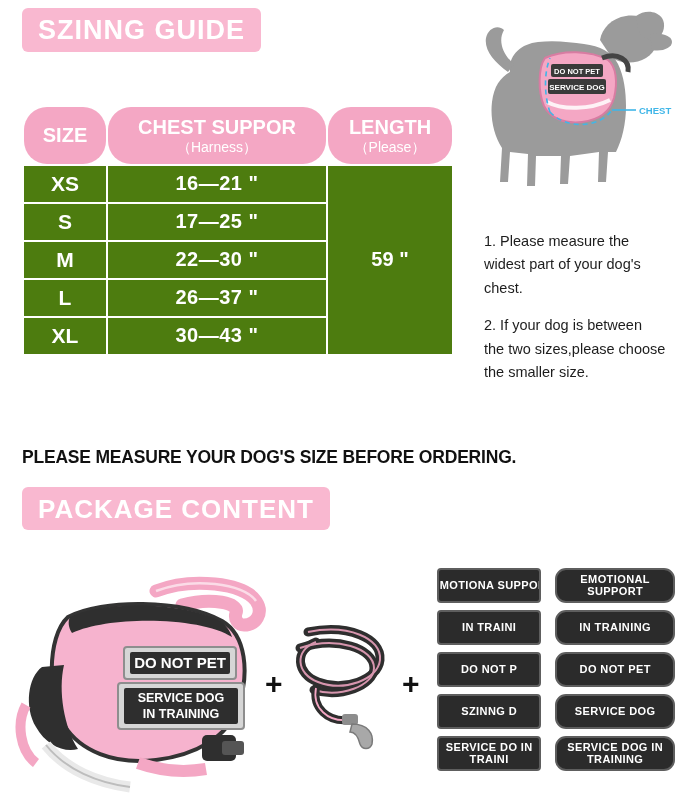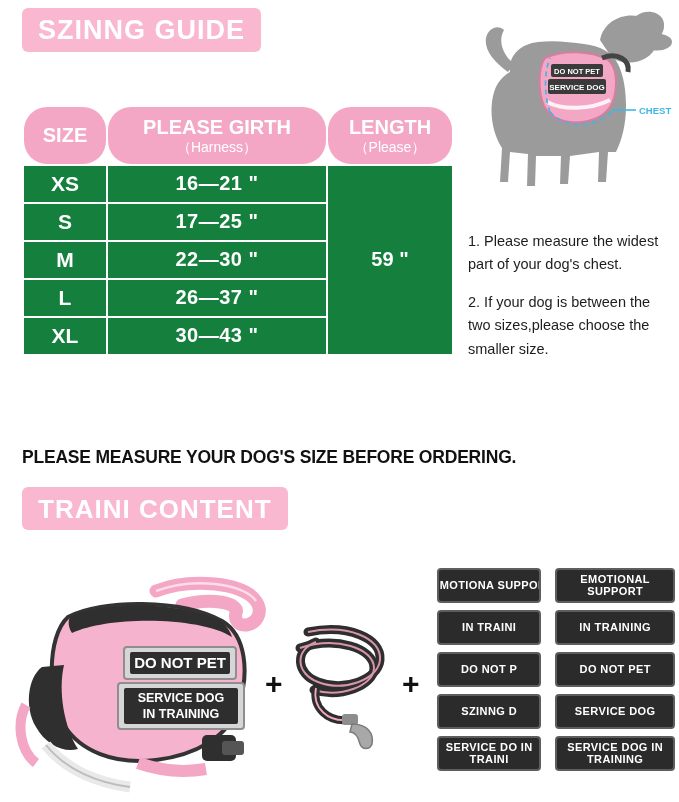--- a/index.html
+++ b/index.html
@@ -34,21 +34,21 @@
     left: 22px; top: 105px;
     width: 424px;
   }
   table.size-table {
     border-collapse: separate;
     border-spacing: 2px;
     width: 424px;
     table-layout: fixed;
   }
   table.size-table th, table.size-table td {
-    background: #15803d;
+    background: #4d7c0f;
     color: #ffffff;
     text-align: center;
     font-weight: bold;
     padding: 6px 2px;
   }
   table.size-table thead th {
     background: #f4a7c4;
     font-size: 20px;
     line-height: 1.05;
     padding: 10px 2px 9px 2px;
@@ -79,21 +79,21 @@
 
   
   .notes {
     position: absolute;
     left: 468px; top: 230px;
     width: 198px;
     font-size: 14.5px;
     line-height: 1.62;
     color: #1d1d1d;
   }
-  .notes p { margin: 0 0 14px 0; }
+  .notes p { margin: 0 0 14px 16px; }
 
   
   .measure-line {
     position: absolute;
     left: 22px; top: 447px;
     font-size: 17.5px;
     font-weight: bold;
     letter-spacing: -0.2px;
     color: #111;
   }
@@ -138,21 +138,21 @@
     letter-spacing: .4px;
     text-align: center;
     height: 35px;
     display: flex; align-items: center; justify-content: center;
     line-height: 1.08;
     overflow: hidden;
     white-space: nowrap;
     padding: 0 2px;
   }
   .patch.left { width: 108px; }
-  .patch.right { width: 124px; }
+  .patch.right { width: 124px; border-radius: 11px; }
   .patch .two-line { white-space: normal; }
 
   
   .leash-box { position: absolute; left: 282px; top: 75px; width: 118px; height: 130px; }
 
   
   .harness-box { position: absolute; left: 6px; top: 10px; width: 268px; height: 245px; }
 </style>
 </head>
 <body>
@@ -208,21 +208,21 @@
       <col class="col-size">
         <col class="col-girth">
         <col class="col-length">
     </colgroup>
     <thead>
       <tr>
         <th>
           <span>SIZE</span>
         </th>
         <th>
-          <span>PLEASE GIRTH</span>
+          <span>CHEST SUPPOR</span>
           <span class="sub">（Harness）</span>
         </th>
         <th>
           <span>LENGTH</span>
           <span class="sub">（Please）</span>
         </th>
       </tr>
     </thead>
     <tbody>
       <tr>
@@ -250,21 +250,21 @@
   </table>
 </div>
 
 <div class="notes">
   <p>1. Please measure the widest part of your dog's chest.</p>
   <p>2. If your dog is between the two sizes,please choose the smaller size.</p>
 </div>
 
 <div class="measure-line">PLEASE MEASURE YOUR DOG'S SIZE BEFORE ORDERING.</div>
 
-<div class="banner" id="package-banner">TRAINI CONTENT</div>
+<div class="banner" id="package-banner">PACKAGE CONTENT</div>
 
 <div class="package-area">
 
   <div class="harness-box">
     <svg width="268" height="245" viewBox="0 0 268 245" xmlns="http://www.w3.org/2000/svg">
 
       <path d="M150 36 C186 22 238 28 250 46 C258 58 250 70 238 70 C232 70 228 64 230 58
                C234 48 206 42 176 50" fill="none" stroke="#f4a7c4" stroke-width="13" stroke-linecap="round"></path>
       <path d="M150 36 C186 22 238 28 250 46" fill="none" stroke="#ffffff" stroke-width="2.5" opacity=".6"></path>
 

